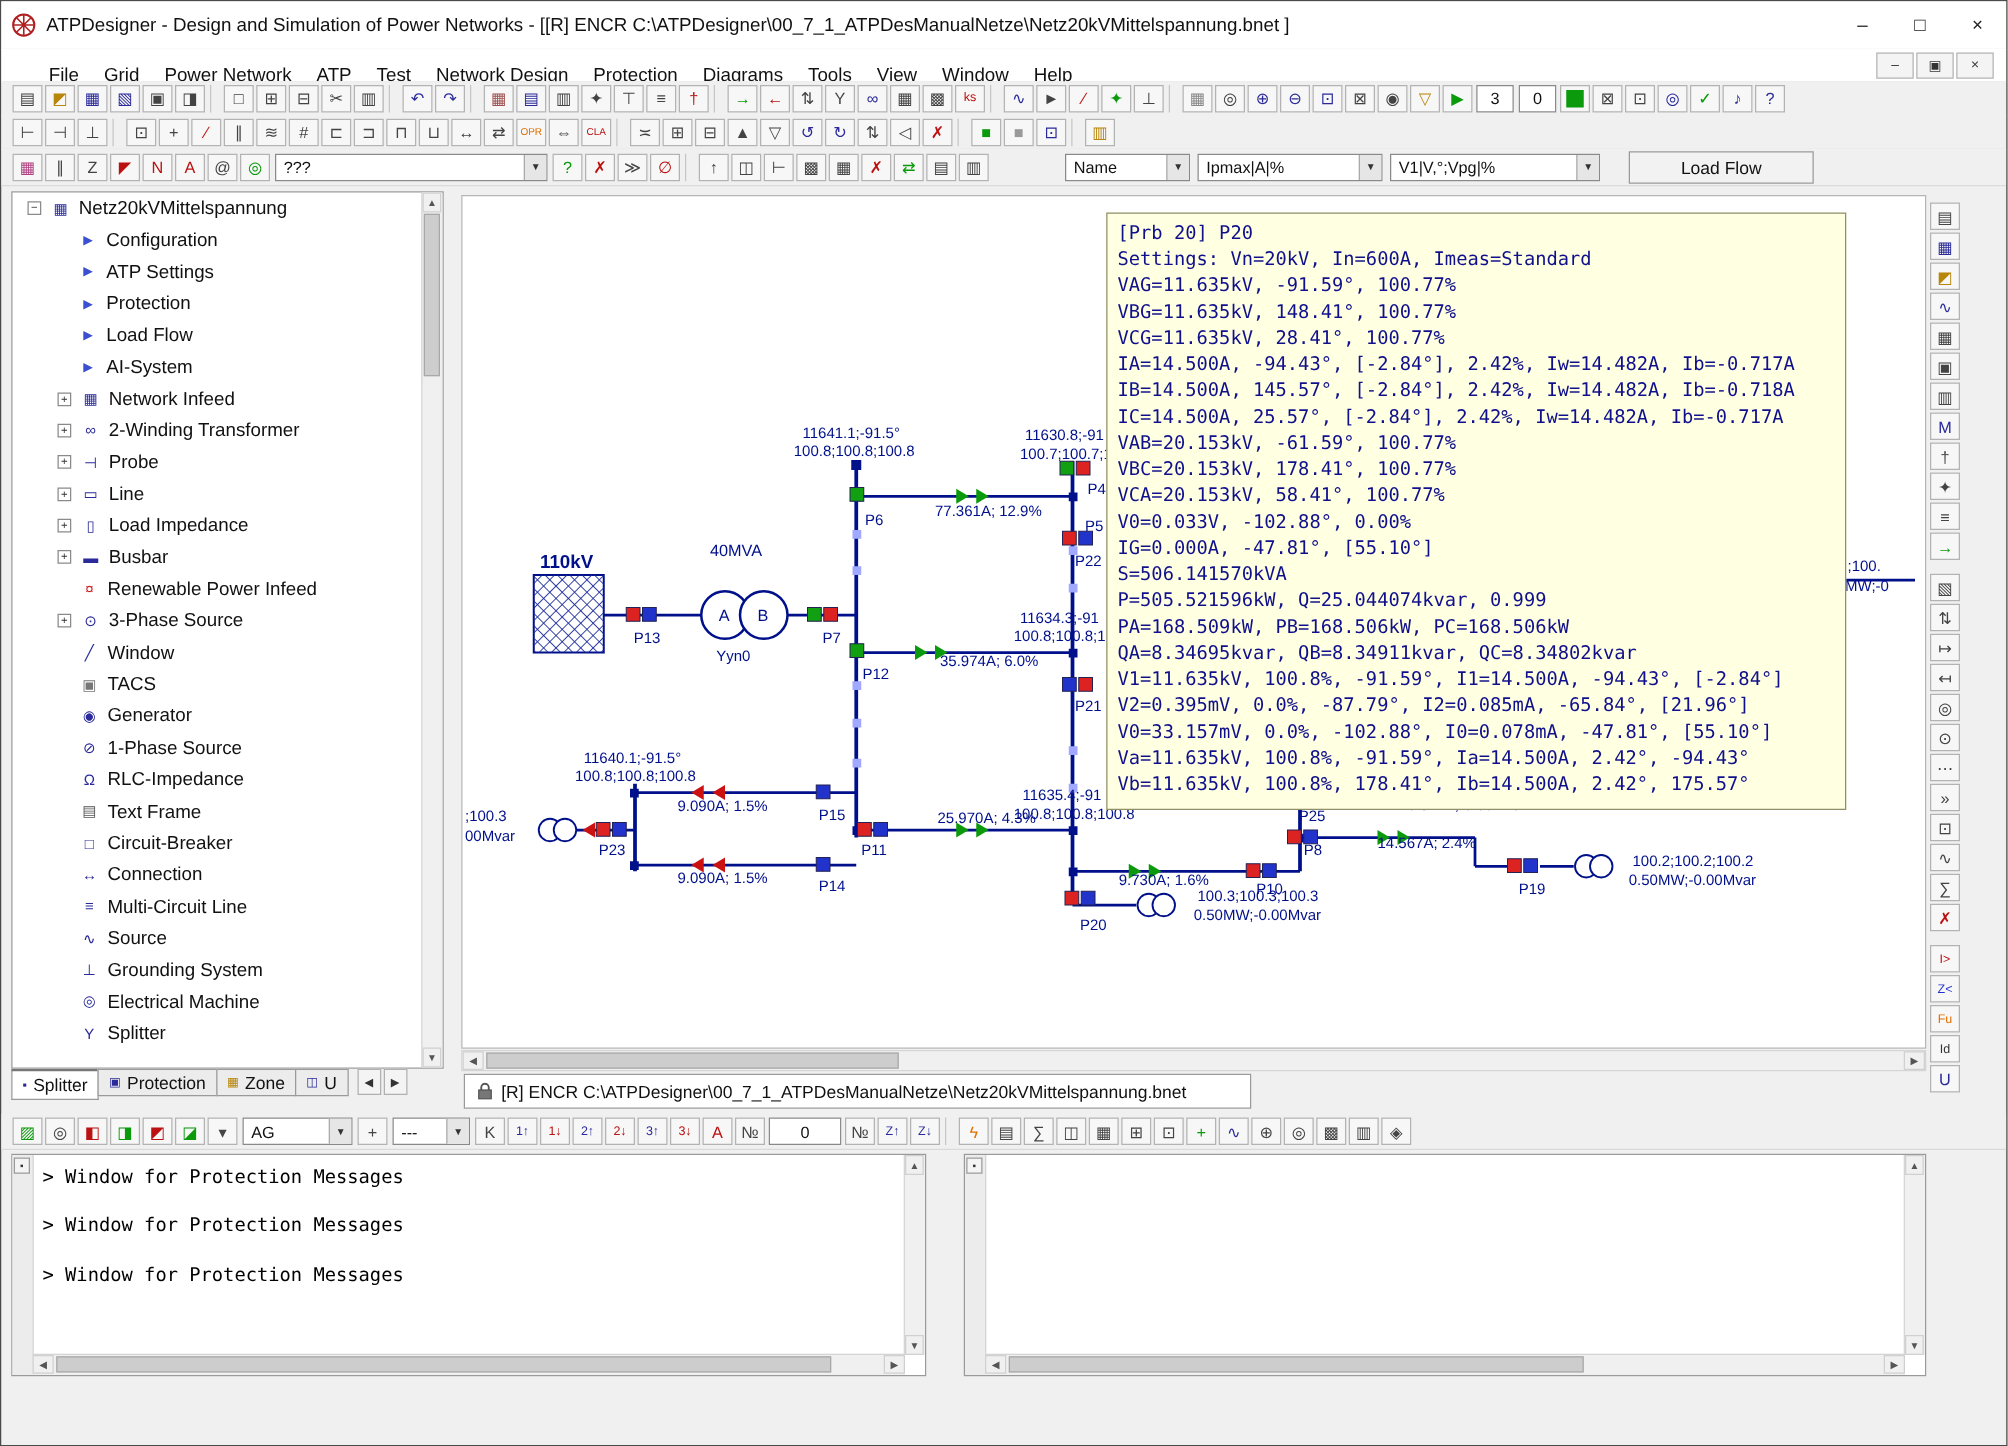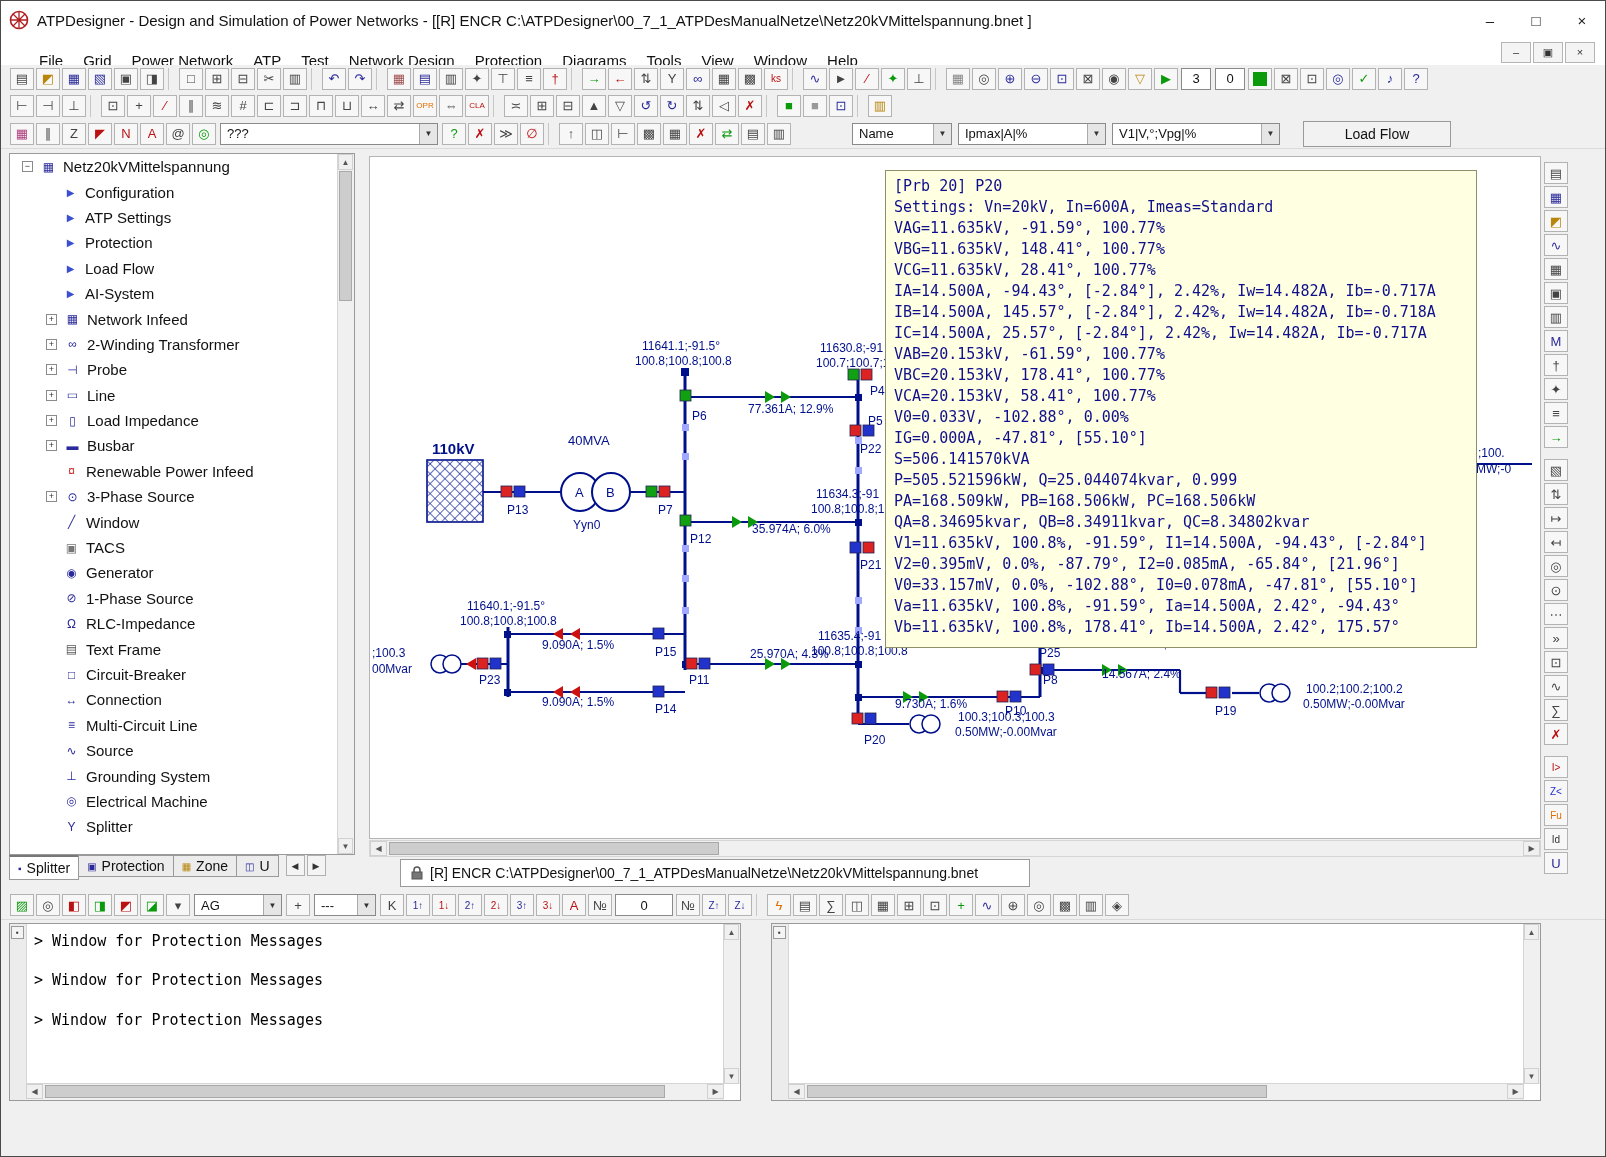--- a/index.html
+++ b/index.html
@@ -45,21 +45,21 @@
   .ptab-nav{margin-left:8px;display:flex;gap:2px;}
   .ptab-nav .nbtn{width:17px;height:19px;border:1px solid #b0b0b0;background:#f4f4f4;display:flex;align-items:center;justify-content:center;font-size:9px;color:#333;}
   
   #canvas{position:absolute;left:368px;top:155px;width:1172px;height:683px;background:#fff;border:1px solid #b5b5b5;overflow:hidden;box-sizing:border-box;}
   #probebox{position:absolute;left:515px;top:13px;width:592px;height:478px;background:#ffffe1;border:1px solid #8f8f6a;color:#10108c;font-family:"DejaVu Sans Mono","Liberation Mono",monospace;font-size:15px;line-height:21px;padding:5px 8px;white-space:pre;overflow:hidden;box-sizing:border-box;}
   #chscroll{position:absolute;left:368px;top:839px;width:1172px;height:17px;background:#f0f0f0;border:1px solid #d5d5d5;box-sizing:border-box;}
   .harr{position:absolute;top:0;width:17px;height:15px;display:flex;align-items:center;justify-content:center;font-size:8px;color:#555;background:#f0f0f0;border:1px solid #d0d0d0;box-sizing:border-box;}
   .hthumb{position:absolute;top:1px;height:13px;background:#cdcdcd;border:1px solid #a8a8a8;box-sizing:border-box;}
   
   #doctabrow{position:absolute;left:368px;top:858px;width:1172px;height:30px;}
-  #doctab{position:absolute;left:2px;top:0;height:28px;width:630px;background:#fff;border:1px solid #9a9a9a;display:flex;align-items:center;gap:7px;padding:0 10px;font-size:14px;box-sizing:border-box;white-space:nowrap;overflow:hidden;margin-left:29px;}
+  #doctab{position:absolute;left:2px;top:0;height:28px;width:630px;background:#fff;border:1px solid #9a9a9a;display:flex;align-items:center;gap:7px;padding:0 10px;font-size:14px;box-sizing:border-box;white-space:nowrap;overflow:hidden;}
   
   #rtb{position:absolute;left:1542px;top:160px;width:26px;display:flex;flex-direction:column;align-items:center;}
   #rtb .tbtn{margin:1px 0;}
   
   .console{position:absolute;background:#fff;border:1px solid #9a9a9a;box-sizing:border-box;}
   #conL{left:8px;top:922px;width:732px;height:178px;}
   #conR{left:770px;top:922px;width:770px;height:178px;}
   .cgutter{position:absolute;left:0;top:0;bottom:0;width:16px;background:#ececec;border-right:1px solid #d5d5d5;}
   .cclose{position:absolute;left:1px;top:2px;width:13px;height:13px;border:1px solid #9a9a9a;background:#f4f4f4;display:flex;align-items:center;justify-content:center;font-size:8px;color:#333;box-sizing:border-box;}
   .ctext{position:absolute;left:24px;top:8px;right:20px;bottom:20px;font-family:"DejaVu Sans Mono","Liberation Mono",monospace;font-size:15px;line-height:19.7px;white-space:pre;overflow:hidden;color:#000;}

